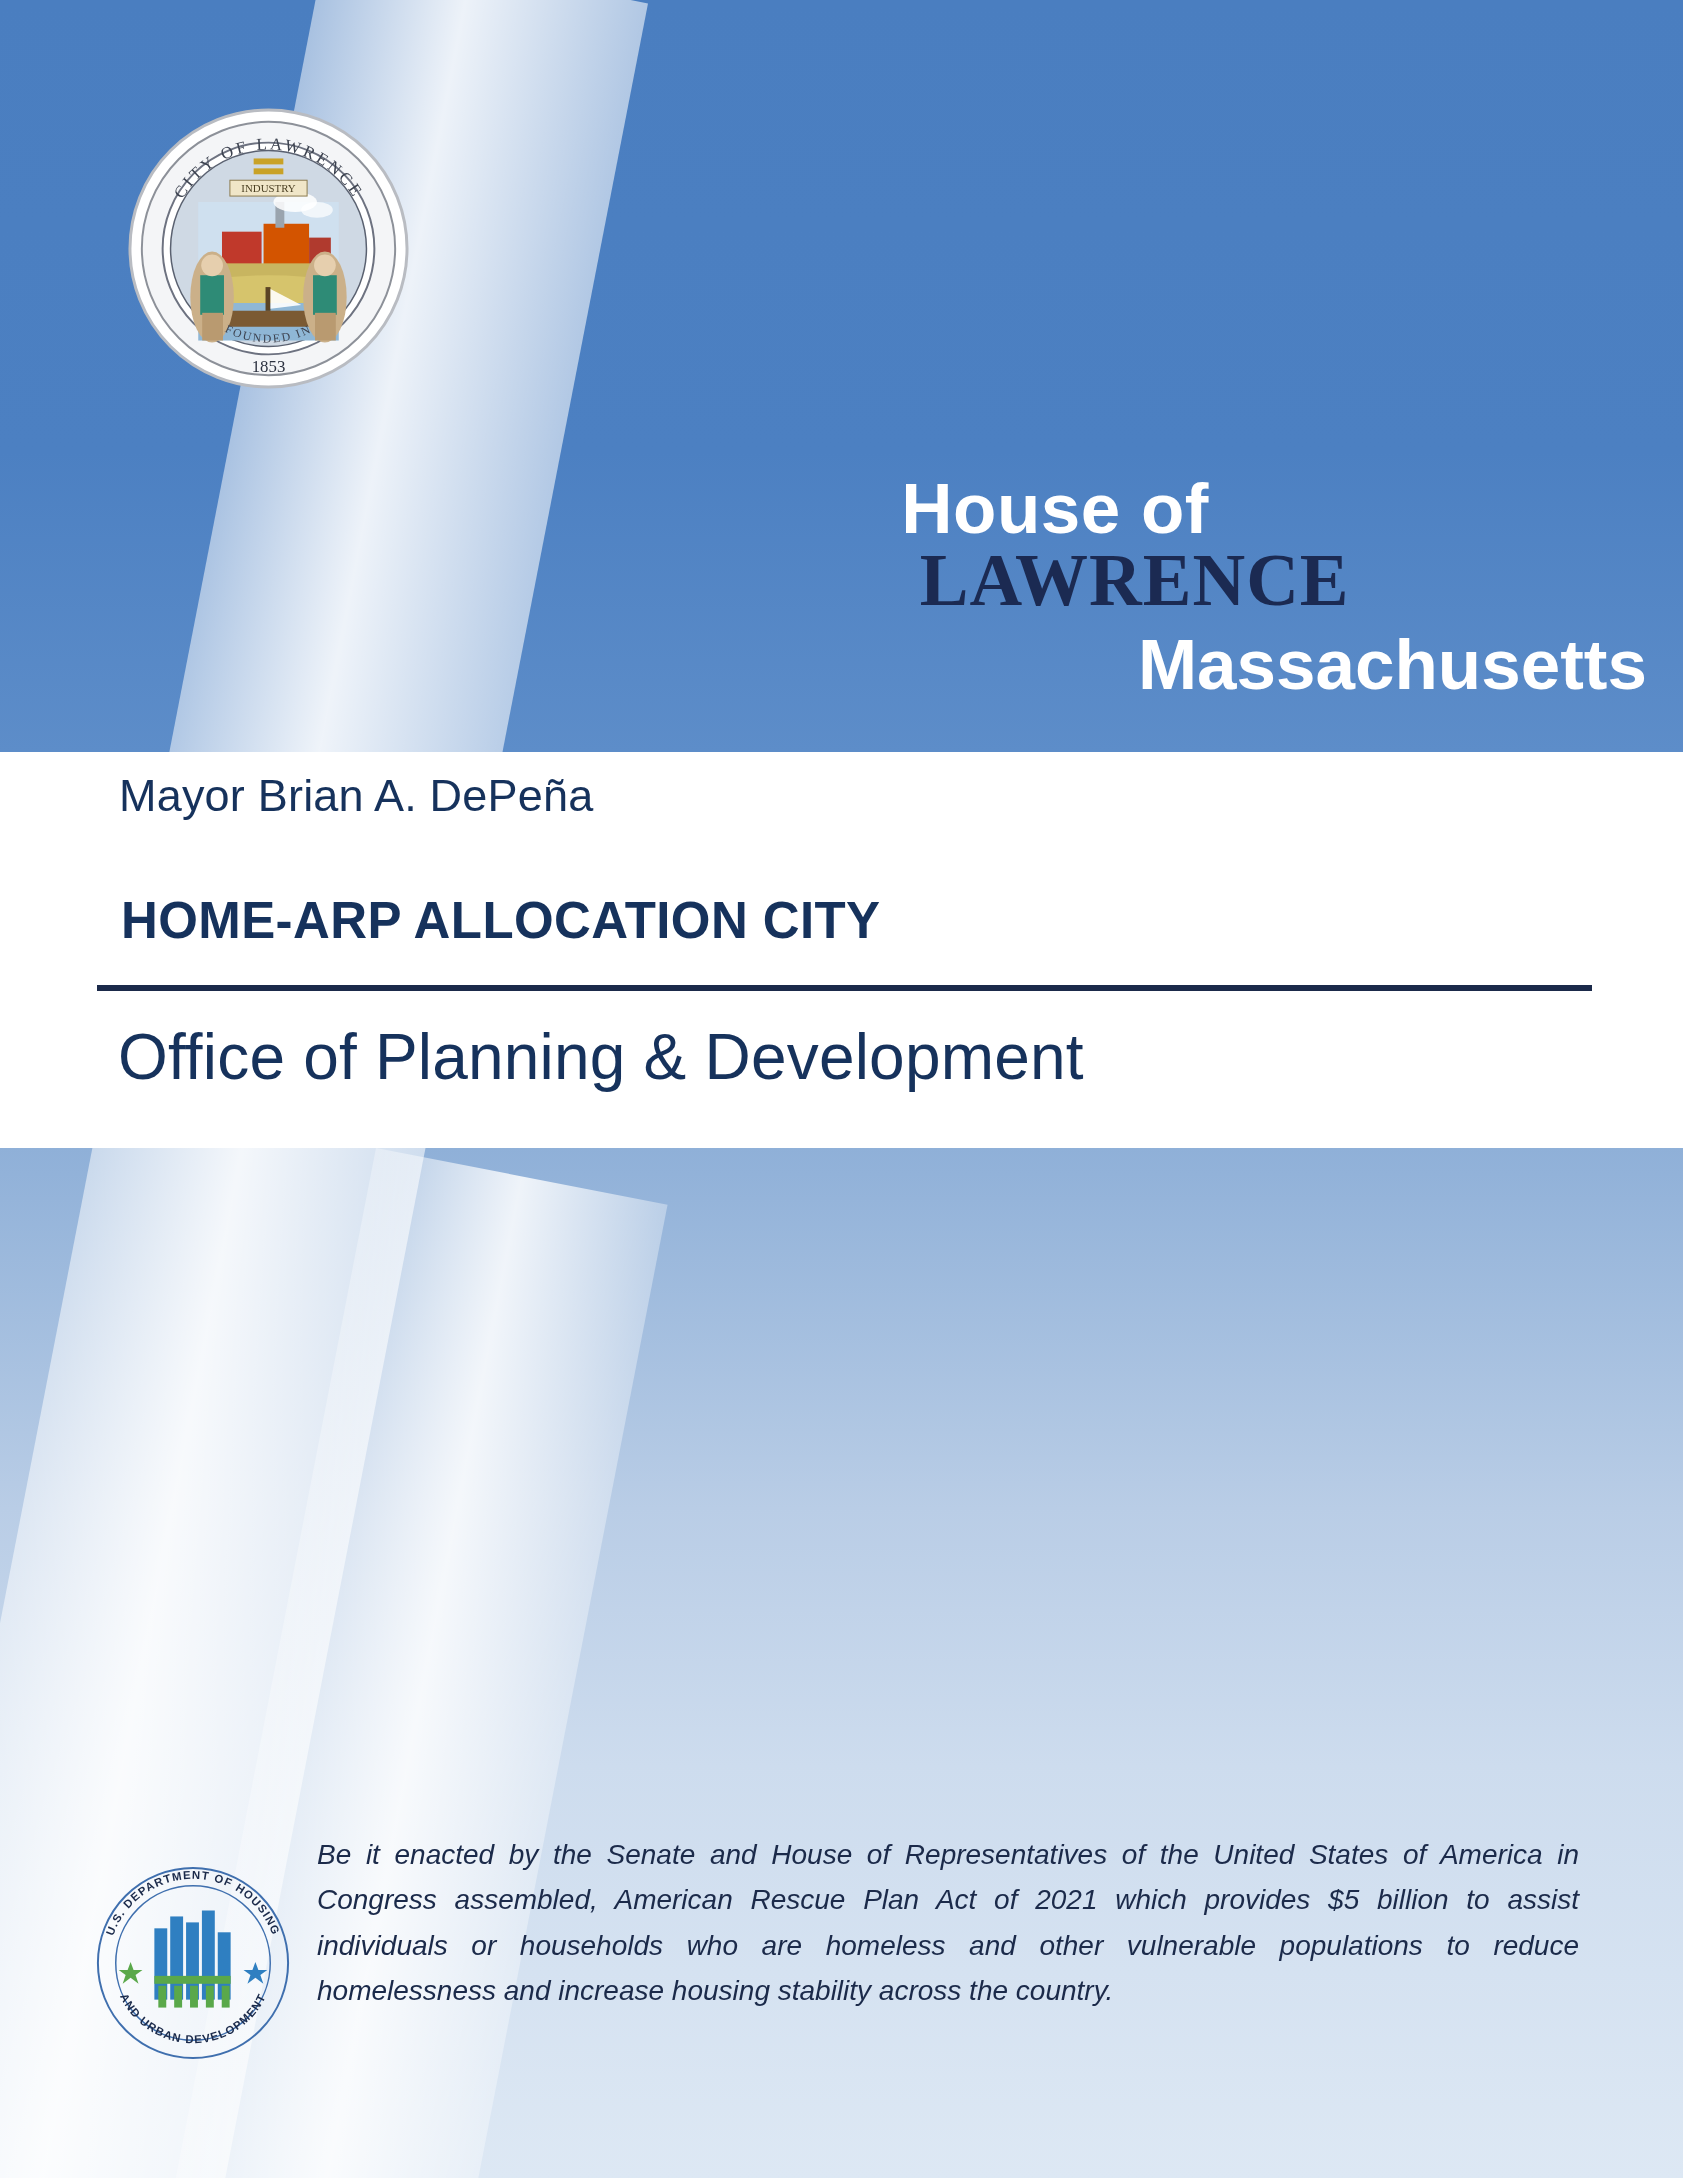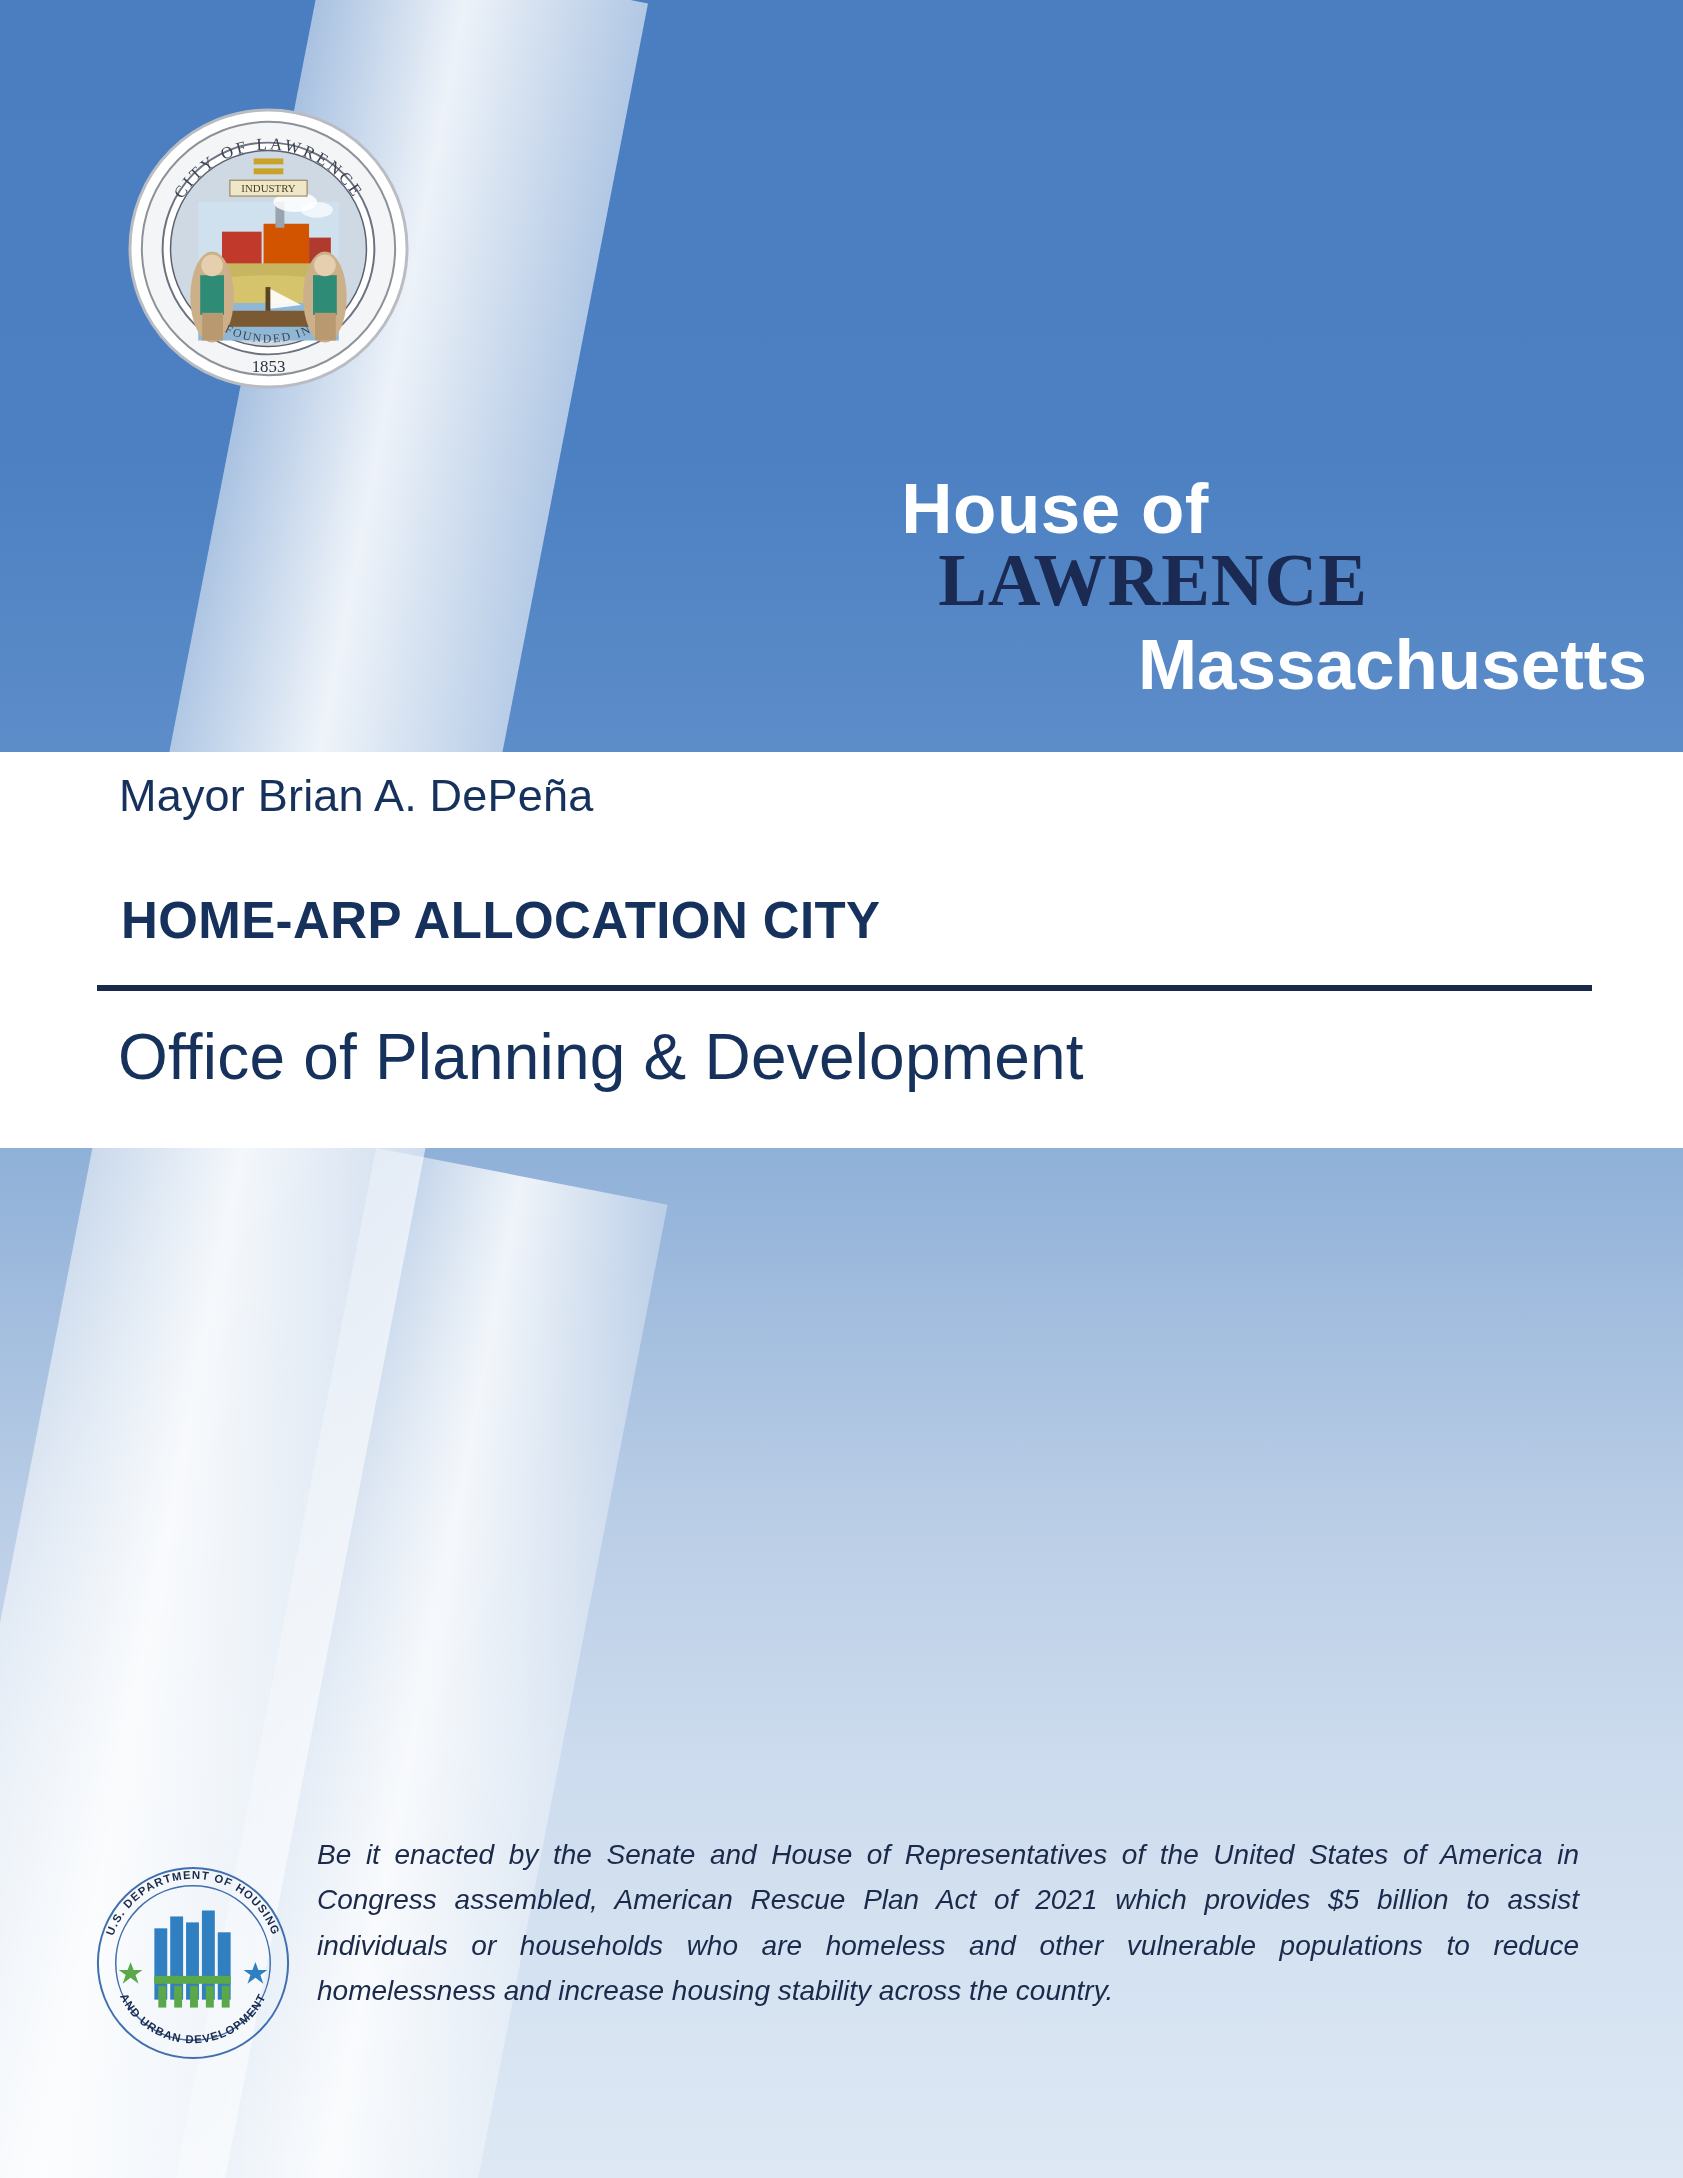--- a/index.html
+++ b/index.html
@@ -87,21 +87,21 @@
     text-align: right;
   }
   .t-city-inner { display: inline-block; padding-right: 446px; }
   .t-lawrence {
     font-family: "Liberation Serif", serif;
     font-size: 73px;
     font-weight: bold;
     color: #1b2a52;
     letter-spacing: 1px;
     display: block;
-    text-align: right;
+    text-align: center;
     padding-right: 287px;
   }
   .t-mass {
     font-size: 71px;
     font-weight: bold;
     color: #ffffff;
     display: block;
     text-align: right;
     padding-right: 8px;
     margin-top: 12px;

